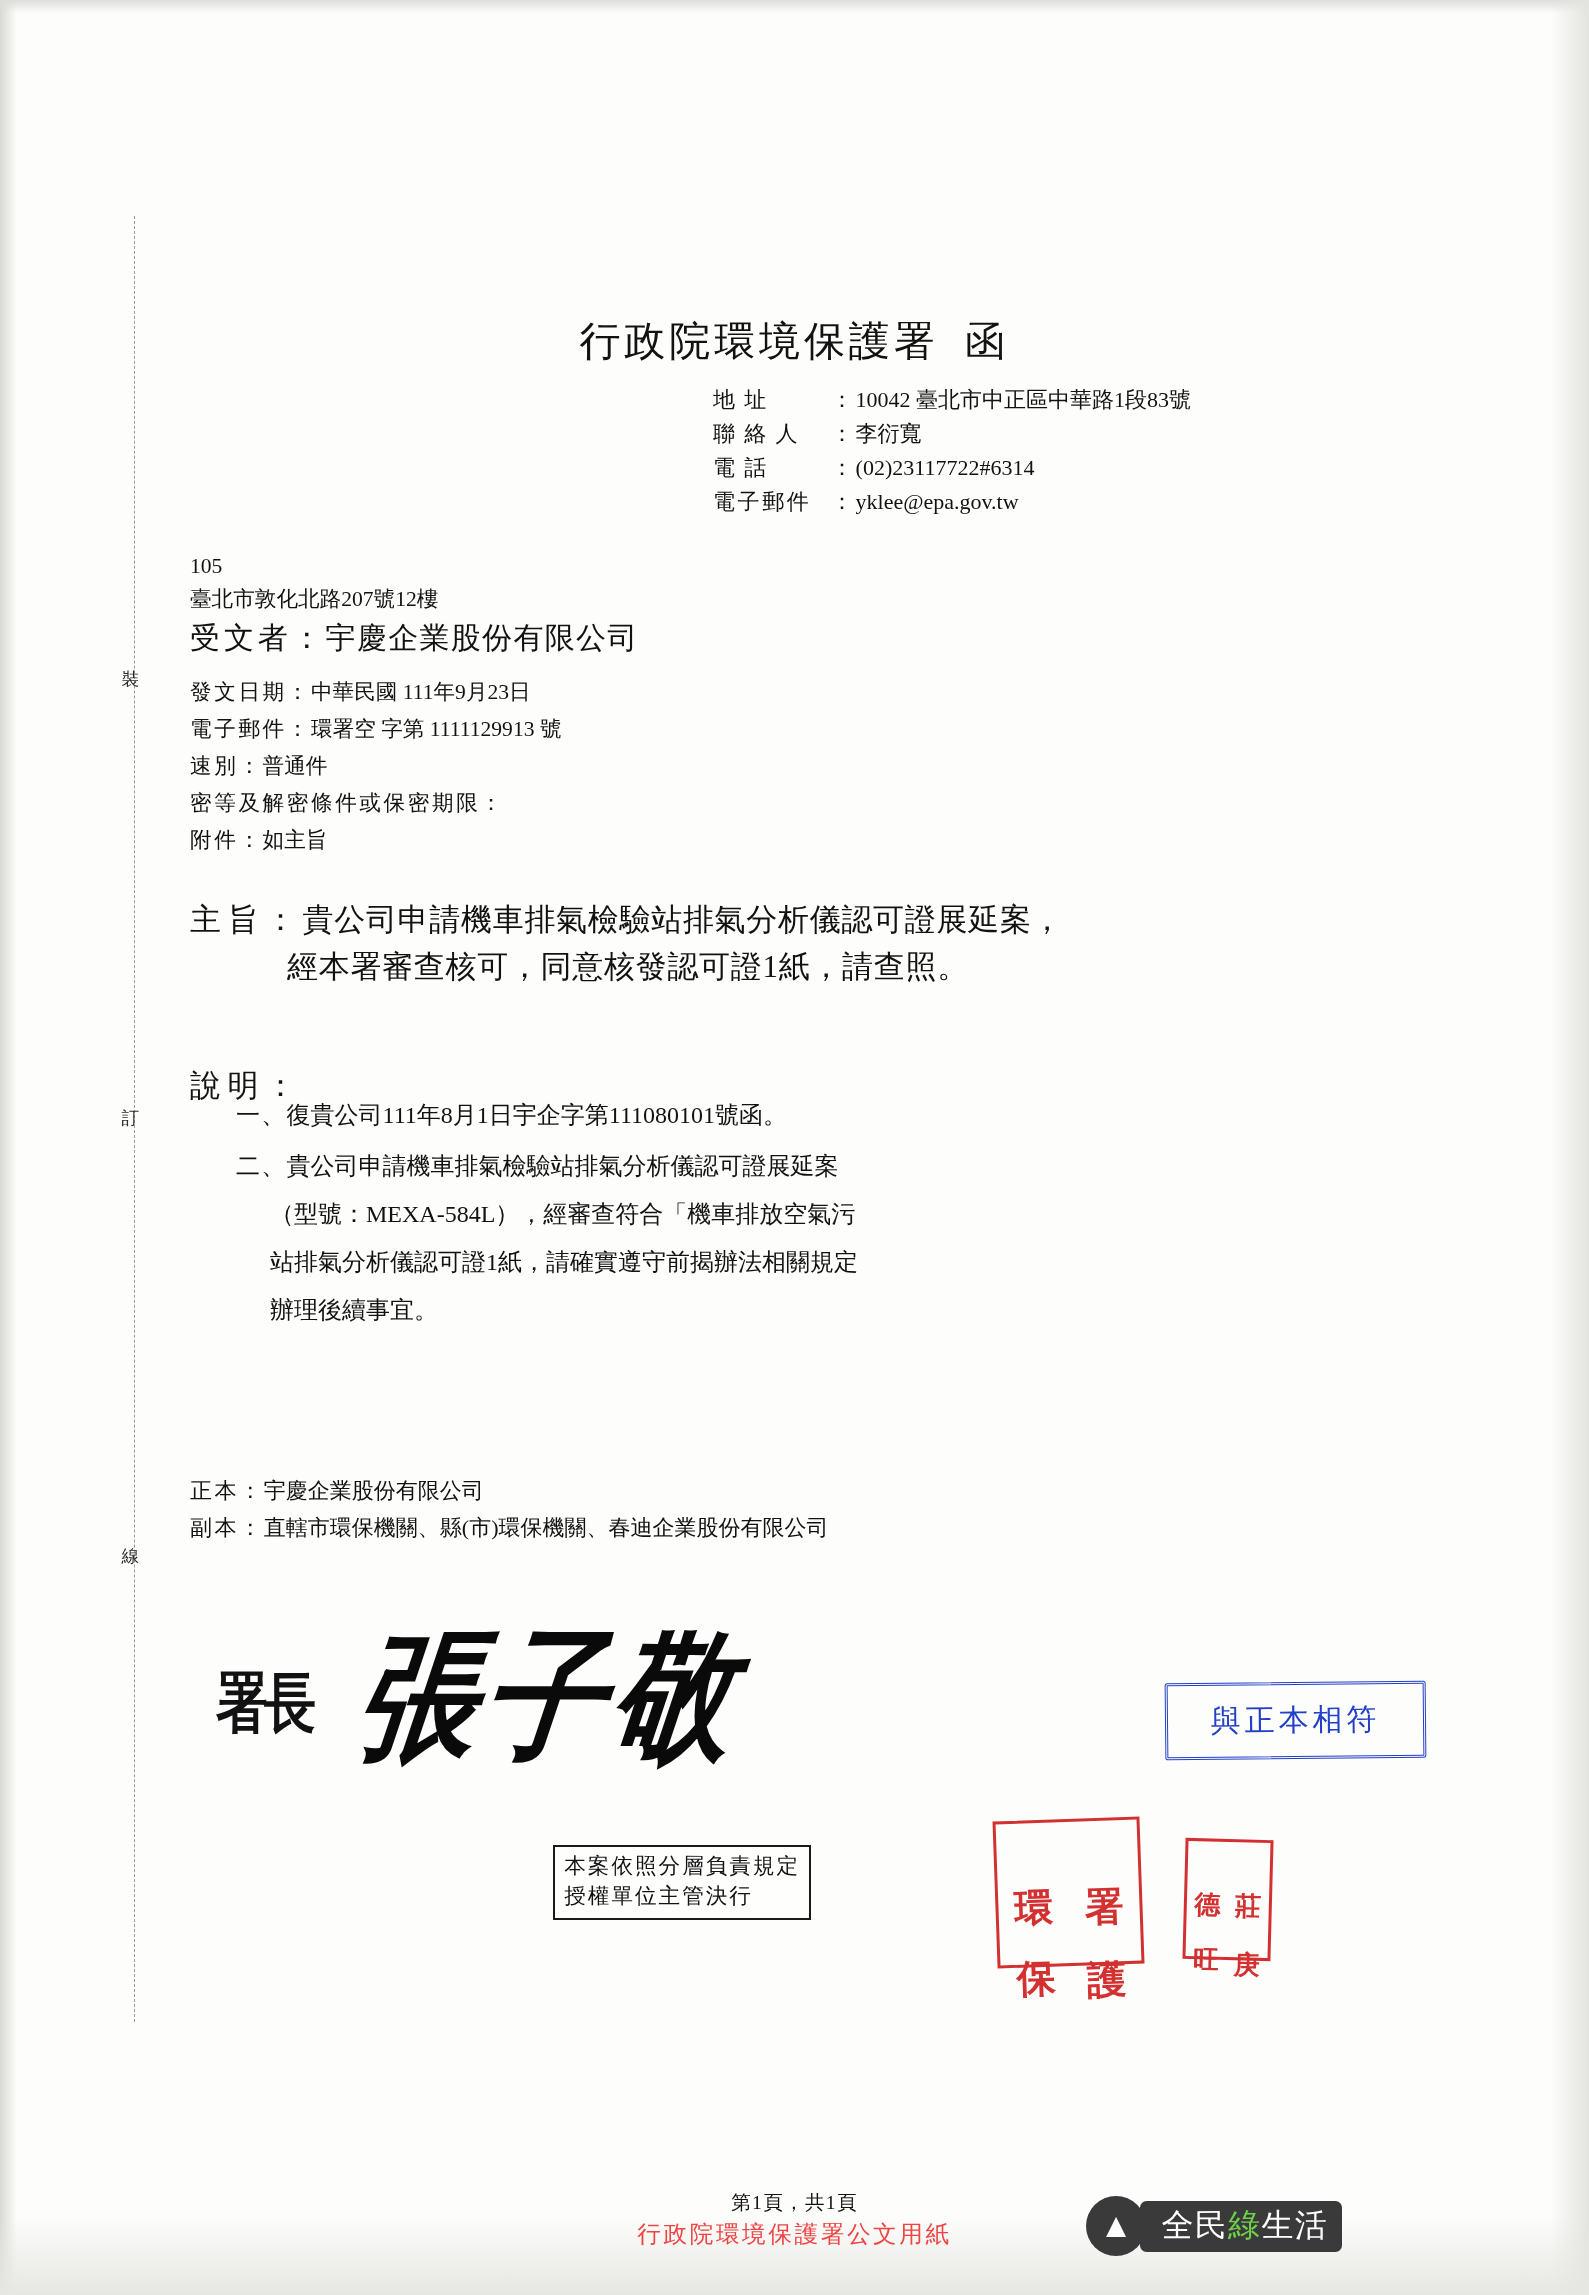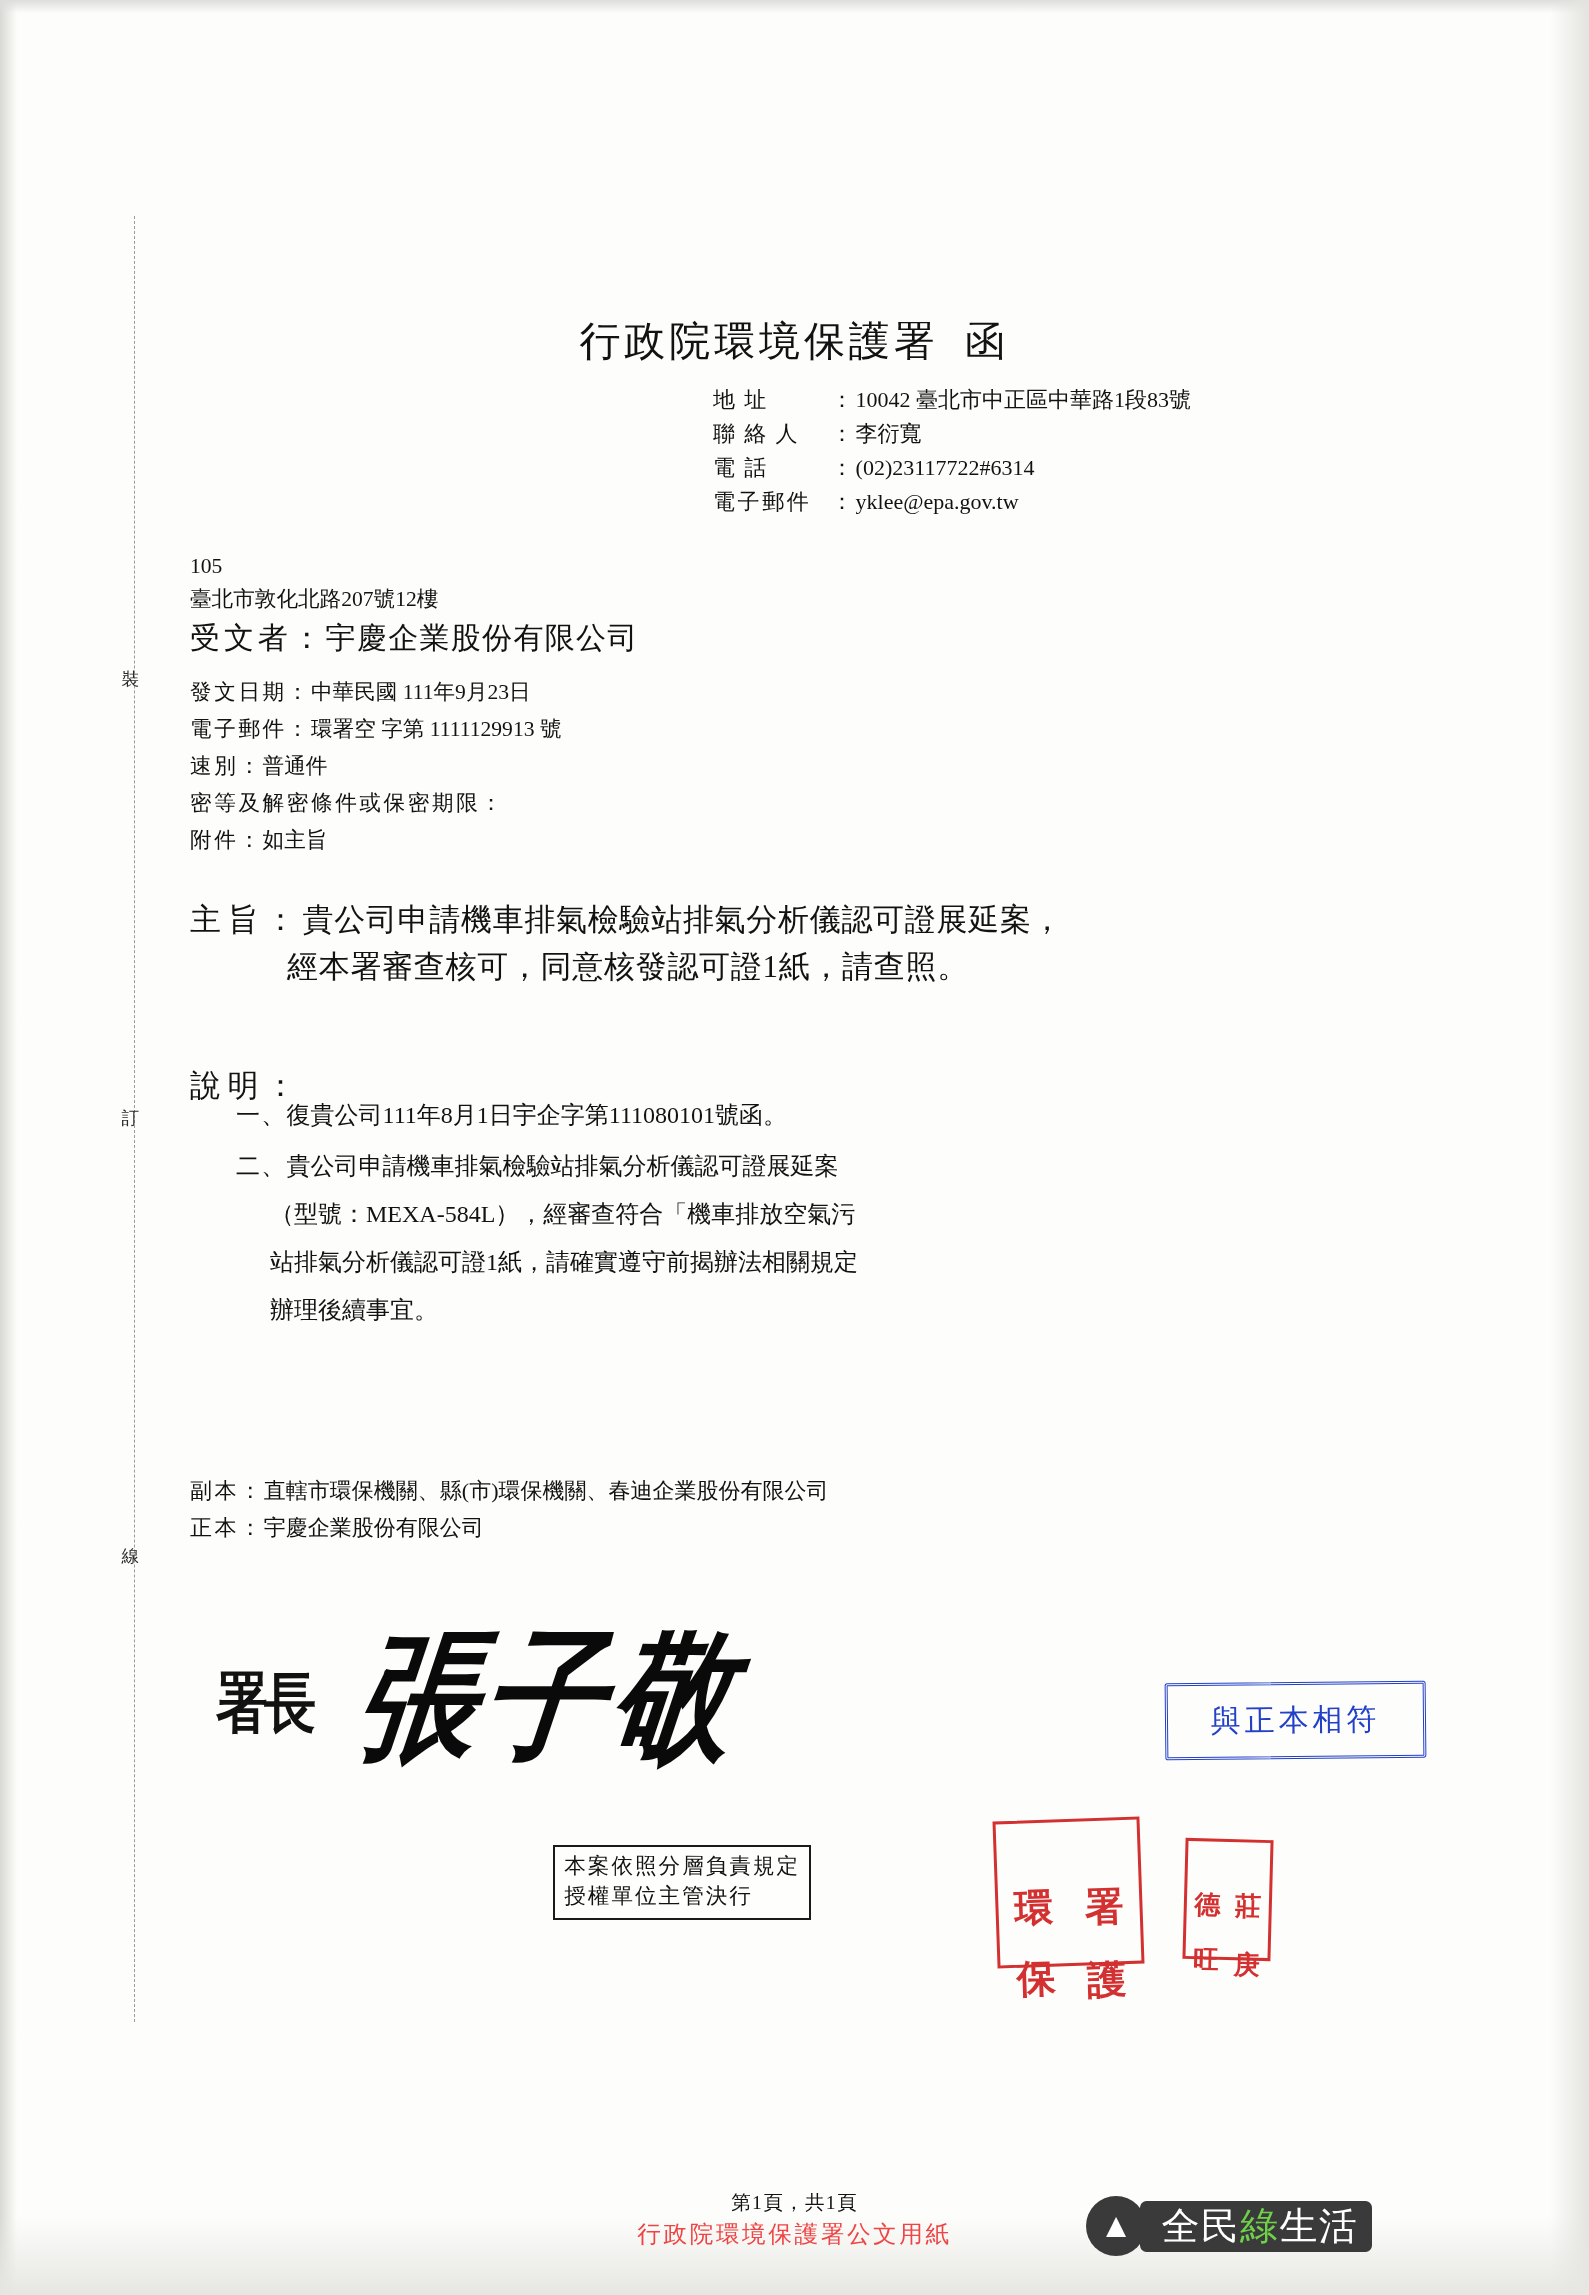--- a/index.html
+++ b/index.html
@@ -284,23 +284,23 @@
     font-size: 34px;
     line-height: 1;
   }
   .green-logo .pill {
     margin-left: -6.5px;
     height: 51px;
     background: #3a3a3a;
     color: #fff;
     border-radius: 6.5px;
     display: flex;
-    align-items: flex-end;
+    align-items: center;
     padding: 0 14.4px 0 22px;
-    font-size: 38px;
+    font-size: 32px;
     letter-spacing: 1.3px;
   }
   .green-logo .pill .g { color: #6fd04a; }
 </style>
 </head>
 <body>
 
 <div class="page">
 
   <div class="scan-edge-left"></div>
@@ -373,24 +373,24 @@
     <div class="item">
       <span class="num">二、</span><span>貴公司申請機車排氣檢驗站排氣分析儀認可證展延案</span>
       <span class="txt-indent">（型號：MEXA-584L），經審查符合「機車排放空氣污</span>
       <span class="txt-indent">站排氣分析儀認可證1紙，請確實遵守前揭辦法相關規定</span>
       <span class="txt-indent">辦理後續事宜。</span>
     </div>
   </div>
 
   <div class="copies">
     <div>
+      <span class="ck">正本：</span><span>宇慶企業股份有限公司</span>
+    </div>
+    <div>
       <span class="ck">副本：</span><span>直轄市環保機關、縣(市)環保機關、春迪企業股份有限公司</span>
-    </div>
-    <div>
-      <span class="ck">正本：</span><span>宇慶企業股份有限公司</span>
     </div>
   </div>
 
   <div class="signature">
     <div class="sig-prefix">署長</div>
     <div class="sig-name">張子敬</div>
   </div>
 
   <div class="auth-box">
     <div>本案依照分層負責規定</div>

